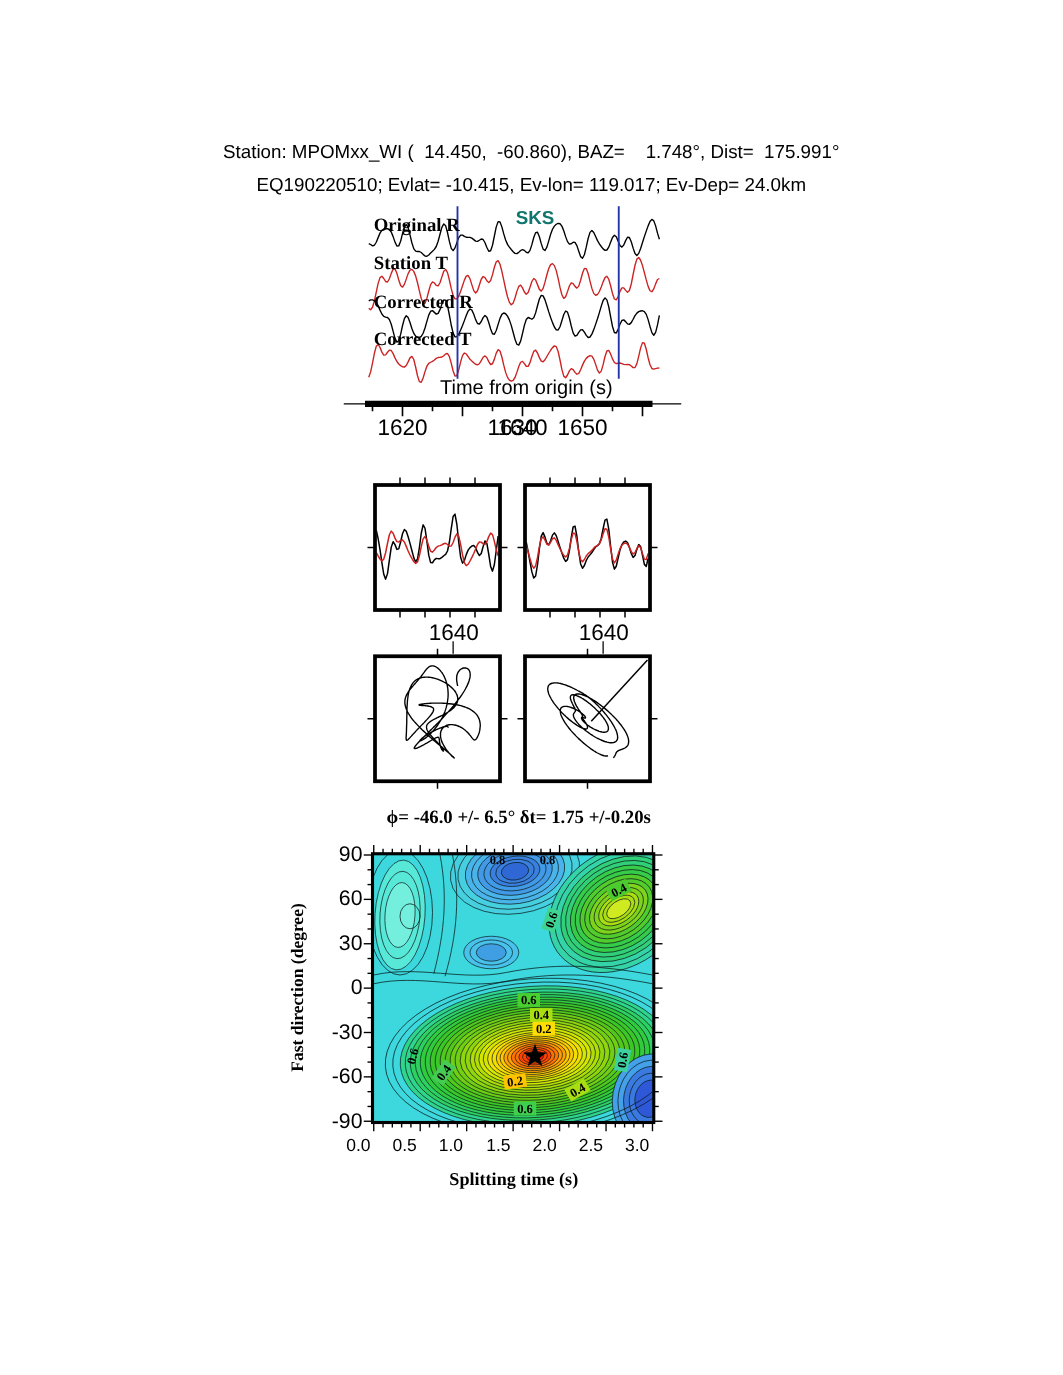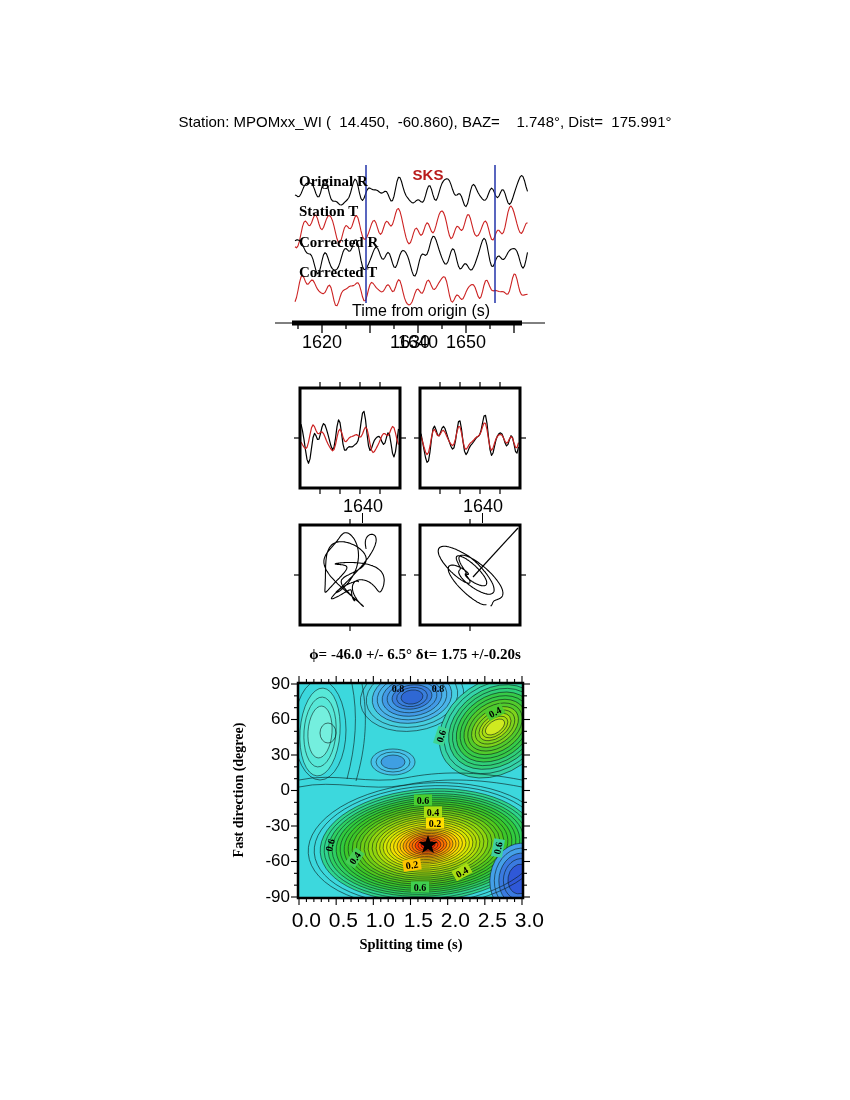--- a/index.html
+++ b/index.html
@@ -2,37 +2,38 @@
 <html><head>
 <meta charset="utf-8">
 <style>
   html,body{margin:0;padding:0;background:#fff;}
   #page{position:relative;width:788px;height:1100px;background:#ffffff;overflow:hidden;
         font-family:"Liberation Sans",sans-serif;color:#000;}
   .abs{position:absolute;}
   .pre{white-space:pre;}
   .hdr{font-size:15px;letter-spacing:0;width:850px;text-align:center;}
   .tracelab{font-family:"Liberation Serif",serif;font-weight:bold;font-size:15px;}
-  .sks{color:#b91c1c;font-weight:bold;font-size:15px;width:44px;text-align:center;}
+  .sks{color:#0f766e;font-weight:bold;font-size:15px;width:44px;text-align:center;}
   .axlab{font-size:16px;}
   .tick{font-size:18px;width:50px;text-align:center;}
   .serifb{font-family:"Liberation Serif",serif;font-weight:bold;}
   .ytick{width:50px;text-align:right;font-size:17px;}
-  .xtick{width:44px;text-align:right;font-size:21px;}
+  .xtick{width:44px;text-align:left;font-size:14px;}
   .ctitle{font-size:15px;width:320px;text-align:center;}
   .footer{font-size:16px;width:850px;text-align:center;}
   svg{position:absolute;overflow:visible;}
   .vtick{position:absolute;width:1px;background:#000;}
 </style>
 </head>
 <body>
 
 <div id="page">
 
   <div class="abs hdr pre" style="top:113px;left:0;">Station: MPOMxx_WI (  14.450,  -60.860), BAZ=    1.748°, Dist=  175.991°</div>
+  <div class="abs hdr pre" style="top:140px;left:0;">EQ190220510; Evlat= -10.415, Ev-lon= 119.017; Ev-Dep= 24.0km</div>
 
   <svg id="wave-svg" class="abs" style="left:270px;top:160px;" width="290" height="200" viewBox="0 0 290 200">
     <g id="wave-traces">
         <polyline points="25.0,34.9 26.5,35.6 28.0,36.7 29.5,36.2 31.0,33.8 32.5,30.1 34.0,26.5 35.5,24.2 37.0,23.2 38.5,22.9 40.0,23.0 41.5,23.6 43.0,25.6 44.5,29.3 46.0,33.7 47.5,36.8 49.0,36.7 50.5,33.0 52.0,26.9 53.5,21.6 55.0,19.6 56.5,22.1 58.0,27.9 59.5,34.2 61.0,38.9 62.5,40.9 64.0,41.2 65.5,41.2 67.0,42.0 68.5,43.5 70.0,44.8 71.5,45.0 73.0,44.0 74.5,42.4 76.0,41.0 77.5,39.5 79.0,37.2 80.5,33.0 82.0,27.4 83.5,21.9 85.0,19.1 86.5,20.6 88.0,26.0 89.5,33.1 91.0,38.7 92.5,40.5 94.0,38.3 95.5,34.1 97.0,30.1 98.5,28.1 100.0,28.1 101.5,29.1 103.0,29.8 104.5,29.9 106.0,29.9 107.5,30.5 109.0,31.7 110.5,32.9 112.0,33.1 113.5,32.2 115.0,31.2 116.5,31.6 118.0,34.2 119.5,38.0 121.0,41.0 122.5,40.6 124.0,36.2 125.5,28.8 127.0,21.5 128.5,17.3 130.0,17.6 131.5,21.5 133.0,27.1 134.5,32.0 136.0,35.5 137.5,37.7 139.0,39.6 140.5,41.4 142.0,42.7 143.5,42.9 145.0,41.9 146.5,40.4 148.0,39.7 149.5,40.3 151.0,41.8 152.5,42.3 154.0,40.3 155.5,35.7 157.0,30.0 158.5,26.1 160.0,25.8 161.5,29.4 163.0,34.9 164.5,39.3 166.0,40.4 167.5,37.7 169.0,32.7 170.5,27.4 172.0,23.4 173.5,20.9 175.0,19.4 176.5,18.7 178.0,19.0 179.5,20.9 181.0,24.6 182.5,29.3 184.0,33.3 185.5,35.3 187.0,35.0 188.5,33.8 190.0,33.9 191.5,36.5 193.0,41.0 194.5,45.3 196.0,46.6 197.5,43.8 199.0,37.7 200.5,30.8 202.0,25.9 203.5,24.4 205.0,26.0 206.5,29.2 208.0,32.5 209.5,35.1 211.0,37.2 212.5,39.1 214.0,40.3 215.5,40.0 217.0,37.7 218.5,33.8 220.0,30.0 221.5,28.2 223.0,29.4 224.5,32.9 226.0,36.4 227.5,37.7 229.0,36.0 230.5,32.5 232.0,29.8 233.5,30.0 235.0,33.4 236.5,38.5 238.0,42.8 239.5,44.4 241.0,42.7 242.5,38.8 244.0,34.0 245.5,29.3 247.0,24.9 248.5,20.7 250.0,17.2 251.5,15.5 253.0,16.6 254.5,20.7 256.0,26.5 257.5,31.4" fill="none" stroke="#000" stroke-width="1.1" stroke-linejoin="round"></polyline>
         <polyline points="25.0,86.7 26.5,87.8 28.0,85.8 29.5,80.8 31.0,73.7 32.5,66.7 34.0,62.1 35.5,61.0 37.0,62.8 38.5,65.2 40.0,65.6 41.5,63.0 43.0,58.7 44.5,55.3 46.0,55.1 47.5,58.6 49.0,64.0 50.5,68.4 52.0,69.7 53.5,67.5 55.0,63.3 56.5,58.9 58.0,56.1 59.5,55.5 61.0,57.1 62.5,60.7 64.0,66.2 65.5,72.7 67.0,78.8 68.5,82.6 70.0,82.6 71.5,78.7 73.0,72.8 74.5,67.7 76.0,65.5 77.5,66.4 79.0,68.3 80.5,68.7 82.0,66.2 83.5,61.5 85.0,57.0 86.5,55.5 88.0,58.1 89.5,64.0 91.0,70.9 92.5,76.4 94.0,79.1 95.5,79.1 97.0,76.8 98.5,73.1 100.0,68.6 101.5,64.1 103.0,60.9 104.5,60.4 106.0,63.1 107.5,67.9 109.0,72.5 110.5,74.4 112.0,72.6 113.5,68.0 115.0,63.4 116.5,61.2 118.0,62.1 119.5,64.6 121.0,66.1 122.5,64.4 124.0,59.7 125.5,53.8 127.0,49.4 128.5,48.5 130.0,51.4 131.5,57.1 133.0,64.1 134.5,71.2 136.0,77.4 137.5,81.9 139.0,83.8 140.5,82.5 142.0,78.4 143.5,73.1 145.0,69.1 146.5,68.1 148.0,70.3 149.5,73.6 151.0,75.4 152.5,74.0 154.0,69.8 155.5,65.2 157.0,62.8 158.5,64.0 160.0,67.7 161.5,71.5 163.0,72.9 164.5,70.7 166.0,65.7 167.5,59.8 169.0,54.8 170.5,51.7 172.0,50.9 173.5,52.5 175.0,56.5 176.5,62.7 178.0,69.9 179.5,75.8 181.0,78.7 182.5,77.4 184.0,73.3 185.5,68.8 187.0,66.3 188.5,66.9 190.0,69.1 191.5,70.5 193.0,68.9 194.5,64.2 196.0,58.6 197.5,54.8 199.0,54.9 200.5,58.8 202.0,64.9 203.5,70.7 205.0,74.7 206.5,76.2 208.0,75.6 209.5,73.2 211.0,69.6 212.5,65.5 214.0,62.1 215.5,61.0 217.0,63.4 218.5,68.6 220.0,74.8 221.5,79.2 223.0,79.9 224.5,77.2 226.0,73.1 227.5,70.3 229.0,70.3 230.5,72.3 232.0,73.8 233.5,72.4 235.0,67.2 236.5,59.6 238.0,52.2 239.5,47.3 241.0,46.0 242.5,48.2 244.0,52.5 245.5,58.1 247.0,63.9 248.5,69.1 250.0,72.6 251.5,73.4 253.0,71.1 254.5,67.1 256.0,63.6 257.5,62.8" fill="none" stroke="#cc2222" stroke-width="1.1" stroke-linejoin="round"></polyline>
         <polyline points="25.0,80.7 26.5,79.9 28.0,79.9 29.5,80.6 31.0,82.1 32.5,84.7 34.0,88.1 35.5,91.2 37.0,93.1 38.5,93.7 40.0,94.0 41.5,95.6 43.0,99.4 44.5,105.1 46.0,110.7 47.5,113.7 49.0,112.6 50.5,107.5 52.0,100.6 53.5,94.9 55.0,92.6 56.5,94.0 58.0,98.0 59.5,102.8 61.0,106.6 62.5,108.9 64.0,110.0 65.5,110.1 67.0,109.1 68.5,106.6 70.0,102.4 71.5,97.1 73.0,92.1 74.5,89.0 76.0,88.5 77.5,89.9 79.0,91.3 80.5,90.7 82.0,87.7 83.5,83.3 85.0,80.0 86.5,80.1 88.0,84.5 89.5,92.0 91.0,100.2 92.5,106.5 94.0,109.5 95.5,109.4 97.0,107.2 98.5,104.0 100.0,100.4 101.5,96.5 103.0,92.4 104.5,88.9 106.0,87.2 107.5,88.1 109.0,91.4 110.5,95.7 112.0,98.8 113.5,99.3 115.0,97.2 116.5,94.1 118.0,92.4 119.5,93.8 121.0,98.0 122.5,103.2 124.0,107.0 125.5,107.4 127.0,104.4 128.5,99.5 130.0,94.7 131.5,91.5 133.0,90.4 134.5,91.0 136.0,92.9 137.5,95.9 139.0,100.3 140.5,105.8 142.0,111.4 143.5,115.4 145.0,116.1 146.5,112.9 148.0,106.8 149.5,100.3 151.0,95.6 152.5,94.0 154.0,94.6 155.5,95.4 157.0,94.2 158.5,90.3 160.0,84.6 161.5,79.2 163.0,76.3 164.5,76.7 166.0,79.9 167.5,84.6 169.0,89.5 170.5,94.0 172.0,98.1 173.5,101.6 175.0,103.9 176.5,104.0 178.0,101.4 179.5,96.6 181.0,91.6 182.5,88.8 184.0,89.7 185.5,94.4 187.0,100.8 188.5,106.3 190.0,108.9 191.5,108.3 193.0,105.9 194.5,103.9 196.0,103.8 197.5,105.7 199.0,108.3 200.5,110.0 202.0,109.6 203.5,107.3 205.0,103.7 206.5,99.5 208.0,95.0 209.5,90.1 211.0,84.9 212.5,80.4 214.0,78.3 215.5,79.9 217.0,85.4 218.5,93.5 220.0,101.2 221.5,106.0 223.0,106.4 224.5,103.5 226.0,99.3 227.5,96.4 229.0,95.9 230.5,97.3 232.0,99.1 233.5,99.5 235.0,98.1 236.5,95.4 238.0,92.5 239.5,90.5 241.0,89.3 242.5,88.8 244.0,88.6 245.5,89.3 247.0,91.5 248.5,95.7 250.0,101.2 251.5,106.1 253.0,108.2 254.5,105.9 256.0,99.9 257.5,92.3" fill="none" stroke="#000" stroke-width="1.1" stroke-linejoin="round"></polyline>
         <polyline points="25.0,141.8 26.5,137.5 28.0,130.5 29.5,122.7 31.0,117.0 32.5,115.5 34.0,117.9 35.5,121.7 37.0,124.1 38.5,123.9 40.0,121.8 41.5,120.1 43.0,120.4 44.5,122.9 46.0,126.3 47.5,129.2 49.0,131.2 50.5,132.5 52.0,133.4 53.5,133.7 55.0,132.4 56.5,129.5 58.0,126.3 59.5,125.1 61.0,127.6 62.5,133.6 64.0,140.6 65.5,145.3 67.0,145.8 68.5,142.4 70.0,137.3 71.5,133.0 73.0,130.7 74.5,129.8 76.0,129.1 77.5,128.0 79.0,126.7 80.5,126.0 82.0,125.9 83.5,125.6 85.0,124.6 86.5,123.1 88.0,122.8 89.5,125.3 91.0,130.6 92.5,136.8 94.0,140.8 95.5,140.5 97.0,135.9 98.5,129.5 100.0,124.5 101.5,122.4 103.0,123.2 104.5,125.3 106.0,127.4 107.5,128.9 109.0,130.2 110.5,131.4 112.0,131.9 113.5,131.0 115.0,128.5 116.5,125.8 118.0,124.7 119.5,126.2 121.0,129.3 122.5,131.6 124.0,131.0 125.5,127.3 127.0,122.5 128.5,119.7 130.0,120.8 131.5,125.6 133.0,132.1 134.5,137.9 136.0,141.9 137.5,144.1 139.0,144.9 140.5,144.3 142.0,142.0 143.5,137.9 145.0,133.2 146.5,129.8 148.0,129.1 149.5,130.9 151.0,133.0 152.5,133.1 154.0,130.1 155.5,125.2 157.0,121.1 158.5,120.1 160.0,122.4 161.5,126.1 163.0,128.9 164.5,129.4 166.0,127.8 167.5,125.2 169.0,122.6 170.5,120.2 172.0,118.1 173.5,116.7 175.0,117.3 176.5,121.2 178.0,128.0 179.5,135.5 181.0,140.9 182.5,142.2 184.0,140.0 185.5,136.7 187.0,134.9 188.5,135.7 190.0,137.9 191.5,139.4 193.0,138.7 194.5,135.8 196.0,132.1 197.5,128.9 199.0,126.7 200.5,125.3 202.0,124.5 203.5,124.9 205.0,127.3 206.5,131.5 208.0,136.1 209.5,138.5 211.0,136.9 212.5,131.7 214.0,125.2 215.5,120.8 217.0,120.3 218.5,123.2 220.0,127.1 221.5,130.0 223.0,130.9 224.5,130.6 226.0,130.4 227.5,130.9 229.0,131.5 230.5,131.7 232.0,131.5 233.5,131.7 235.0,132.8 236.5,134.1 238.0,134.0 239.5,130.9 241.0,124.9 242.5,118.3 244.0,114.1 245.5,114.6 247.0,119.4 248.5,126.2 250.0,131.8 251.5,134.8 253.0,135.3 254.5,134.9 256.0,134.5 257.5,134.4" fill="none" stroke="#cc2222" stroke-width="1.1" stroke-linejoin="round"></polyline>
       </g>
     <line x1="96" y1="5" x2="96" y2="143" stroke="#2233aa" stroke-width="1.5"></line>
     <line x1="225" y1="5" x2="225" y2="143" stroke="#2233aa" stroke-width="1.5"></line>

